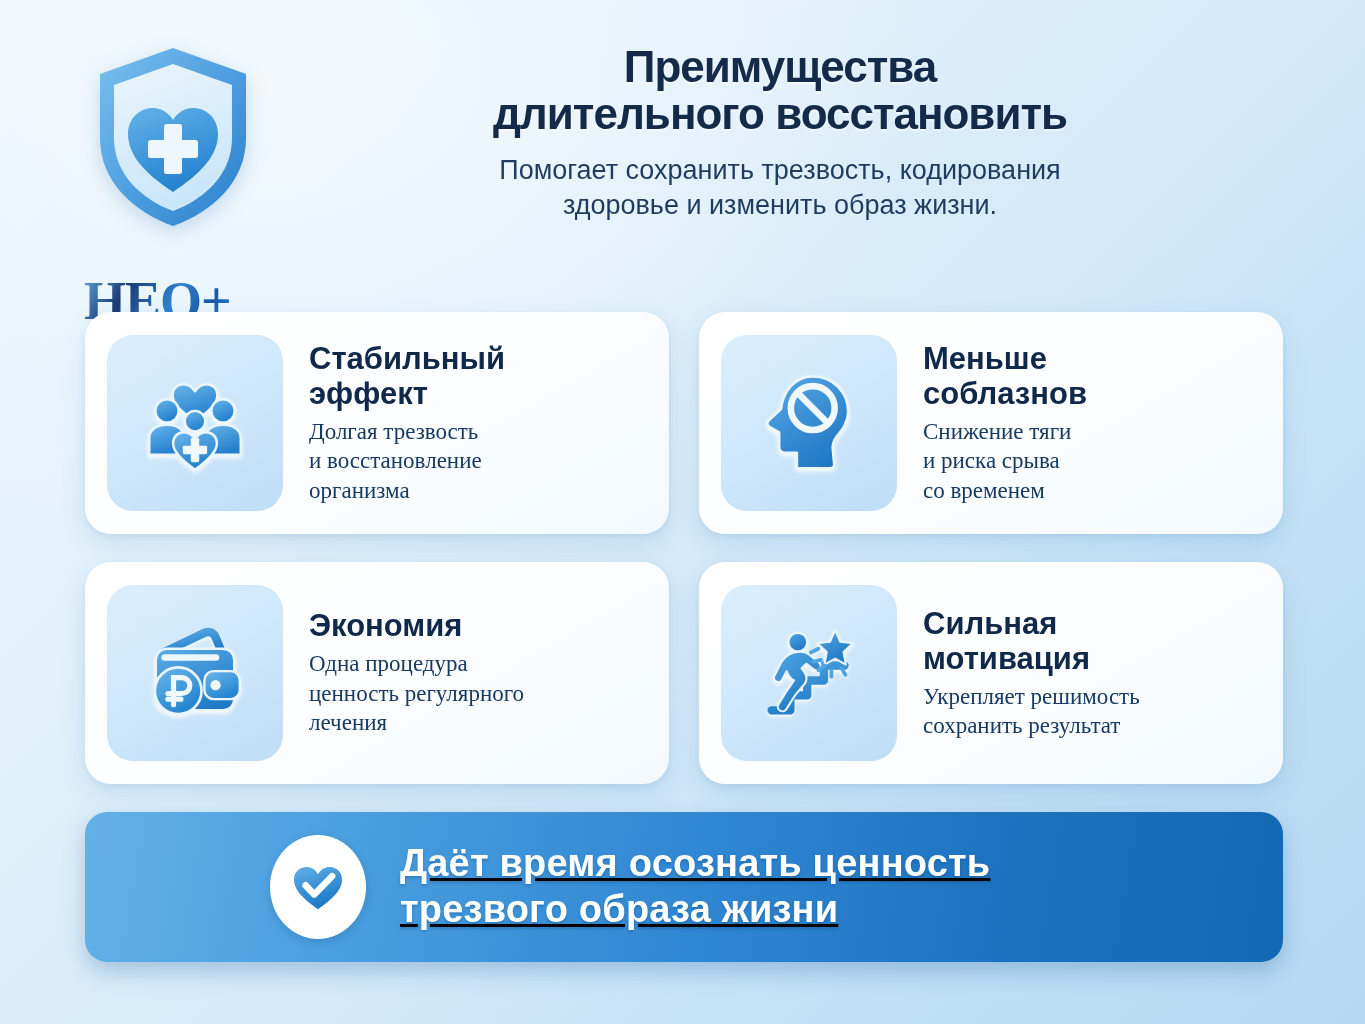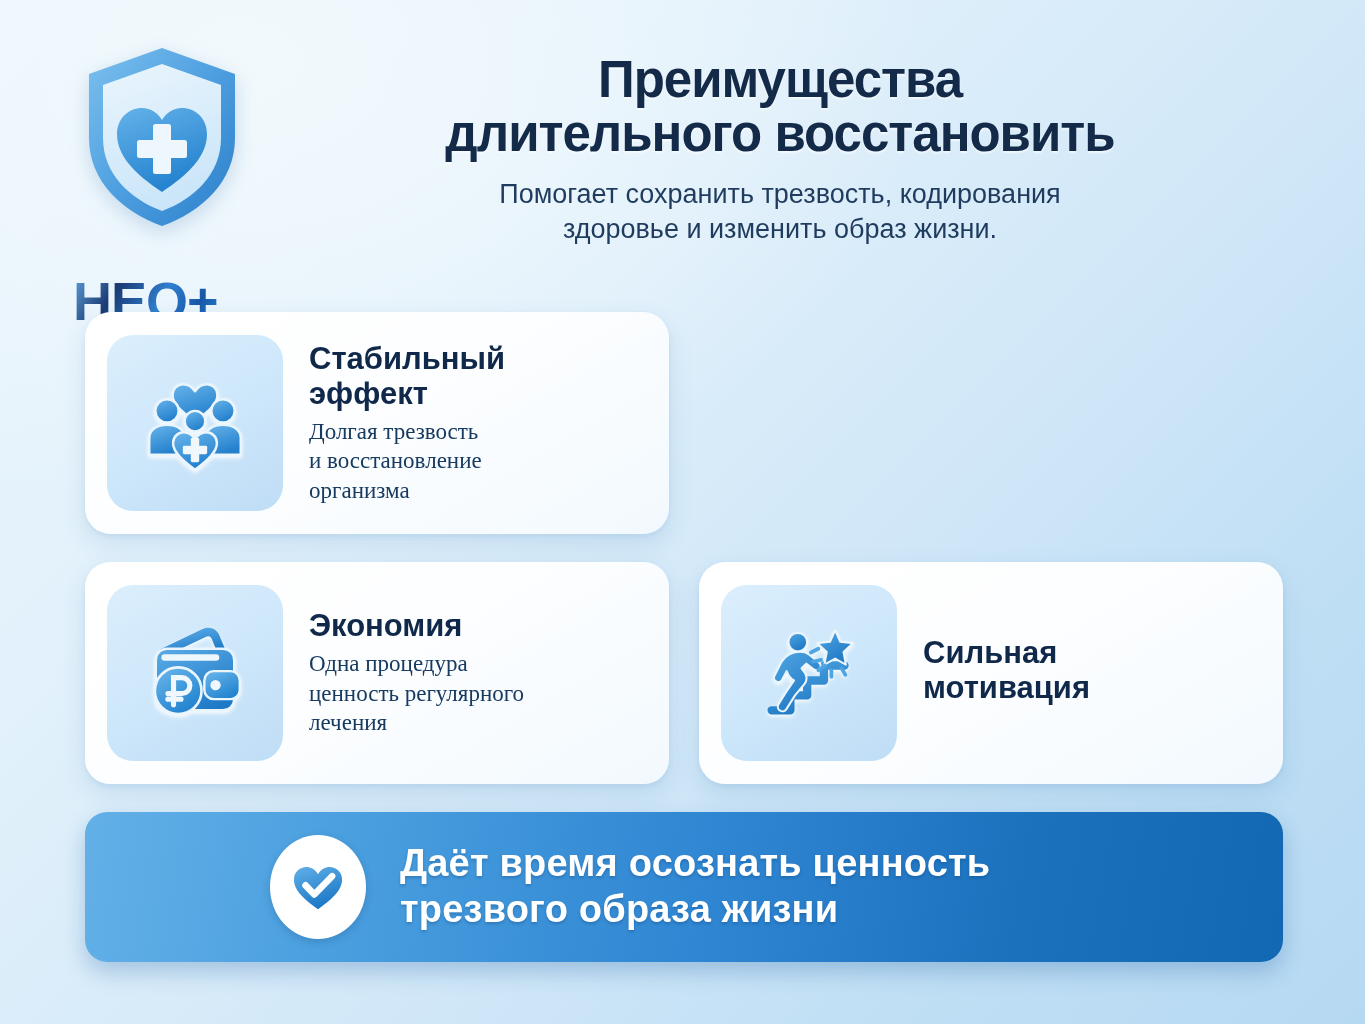--- a/index.html
+++ b/index.html
@@ -11,54 +11,54 @@
   }
   #poster{
     position:relative;width:1365px;height:1024px;
     background:
       radial-gradient(1100px 760px at 18% 6%, #f2f9fd 0%, rgba(242,249,253,0) 62%),
       linear-gradient(135deg,#eaf5fc 0%, #e2f1fb 30%, #d2e8f8 58%, #bedef4 82%, #b6d9f2 100%);
   }
 
   
   #header{position:absolute;left:0;top:0;width:1365px;height:300px;}
-  #brand{position:absolute;left:69px;top:42px;width:200px;height:250px;}
+  #brand{position:absolute;left:80px;top:42px;width:200px;height:250px;font-family:Liberation Serif, serif;}
   #shield-wrap{position:absolute;left:8px;top:0;width:170px;height:190px;
     filter:drop-shadow(0 6px 10px rgba(40,110,175,.22));}
   #logo-text{
     position:absolute;left:4px;top:232px;width:200px;
     font-size:54px;font-weight:800;letter-spacing:-1px;line-height:1;
     background:linear-gradient(120deg,#5fa4dd 0%,#1b3a72 22%,#2f7fd0 45%,#1857a8 62%,#39a6e8 85%,#63c4ef 100%);
     -webkit-background-clip:text;background-clip:text;color:transparent;
     -webkit-text-fill-color:transparent;
   }
   #title-block{position:absolute;left:290px;top:44px;width:980px;text-align:center;}
   #title{
-    font-size:51px;line-height:1.06;font-weight:800;color:#132a49;
-    letter-spacing:-1px;margin:9px;
+    font-size:44px;line-height:1.06;font-weight:800;color:#132a49;
+    letter-spacing:-1px;margin:0;
     text-shadow:0 2px 2px rgba(255,255,255,.65);
   }
   #title .l2{display:block;white-space:nowrap;}
   #subtitle{
     margin:16px 0 0 0;font-size:27px;line-height:1.3;color:#1f3c5e;font-weight:400;
   }
   #subtitle span{display:block;}
 
   
   #grid{position:absolute;left:85px;top:312px;width:1198px;height:531px;}
   .card{
     position:absolute;width:584px;height:222px;
     background:linear-gradient(150deg,#ffffff 0%,#fdfeff 45%,#f2f9fe 100%);
     border-radius:26px;
     box-shadow:0 10px 24px rgba(70,130,185,.16), 0 2px 5px rgba(70,130,185,.10);
     display:flex;align-items:center;
   }
   .card.c1{left:0;top:0;}
   .card.c2{left:614px;top:0;}
-  .card.c3{left:0;top:250px;border-radius:25px;}
+  .card.c3{left:0;top:250px;}
   .card.c4{left:614px;top:250px;}
 
   .icon-tile{
     flex:0 0 auto;width:176px;height:176px;margin-left:22px;
     border-radius:26px;
     background:linear-gradient(150deg,#dbeefc 0%,#cfe8fb 45%,#bfddf6 100%);
     display:flex;align-items:center;justify-content:center;
   }
   .icon-tile svg{filter:drop-shadow(0 2px 2px rgba(255,255,255,.9));}
   .card-text{margin-left:26px;margin-right:14px;}
@@ -71,21 +71,21 @@
     white-space:pre-line;
     font-family:Liberation Serif, serif;
   }
 
   
   #banner{
     position:absolute;left:85px;top:812px;width:1198px;height:150px;
     border-radius:22px;
     background:linear-gradient(100deg,#63b0e7 0%,#4a9fdf 22%,#2f86d2 52%,#1c71bd 78%,#1268b3 100%);
     box-shadow:0 10px 22px rgba(30,95,160,.28);
-    display:flex;align-items:center;
+    display:flex;align-items:center;text-decoration:underline;
   }
   #banner-icon{
     flex:0 0 auto;margin-left:185px;width:96px;height:104px;border-radius:50%;
     background:#ffffff;display:flex;align-items:center;justify-content:center;
     box-shadow:0 3px 9px rgba(10,50,95,.20);
   }
   #banner-text{
     margin-left:34px;color:#ffffff;font-size:38px;font-weight:800;line-height:1.2;
     letter-spacing:.2px;text-shadow:0 2px 3px rgba(12,60,110,.30);
   }
@@ -168,20 +168,44 @@
       </div>
       <div class="card-text">
         <p class="card-title">Стабильный
 эффект</p>
         <p class="card-desc">Долгая трезвость
 и восстановление
 организма</p>
       </div>
     </div>
 
+    <div class="card c2">
+      <div class="icon-tile">
+        <svg viewBox="0 0 120 120" width="112" height="112" aria-hidden="true">
+          <defs>
+            <linearGradient id="g2a" x1="0.1" y1="0" x2="0.7" y2="1">
+              <stop offset="0" stop-color="#56a7e4"></stop>
+                <stop offset="1" stop-color="#1f77c4"></stop>
+            </linearGradient>
+          </defs>
+          <path d="M64 10 C86 10 102 27 102 48 C102 60 95 68 90 74 C86.5 78.5 85 81.5 85.5 88
+                   L87 104 C87.3 107 85.6 108.5 82.5 108.5 H47 V92 L35 92 C30 92 28 88.5 28 85 V70
+                   L18 64.5 C14.5 62.5 14.5 59 17.5 56.5 L30 45 C32 27 44 10 64 10 Z" fill="url(#g2a)" stroke="#eaf5fd" stroke-width="2.8" stroke-linejoin="round"></path>
+          <circle cx="64" cy="44" r="23.5" fill="none" stroke="#f0f8fe" stroke-width="7"></circle>
+          <line x1="47.5" y1="27.5" x2="80.5" y2="60.5" stroke="#f0f8fe" stroke-width="7" stroke-linecap="round"></line>
+        </svg>
+      </div>
+      <div class="card-text">
+        <p class="card-title">Меньше
+соблазнов</p>
+        <p class="card-desc">Снижение тяги
+и риска срыва
+со временем</p>
+      </div>
+    </div>
 
     <div class="card c3">
       <div class="icon-tile">
         <svg viewBox="0 0 120 120" width="112" height="112" aria-hidden="true">
           <defs>
             <linearGradient id="g3a" x1="0.1" y1="0" x2="0.7" y2="1">
               <stop offset="0" stop-color="#5aabe6"></stop>
                 <stop offset="1" stop-color="#1e79c6"></stop>
             </linearGradient>
             <linearGradient id="g3b" x1="0" y1="0" x2="0.6" y2="1">
@@ -233,20 +257,22 @@
             <line x1="64" y1="48" x2="73" y2="46"></line>
             <line x1="70" y1="57" x2="77" y2="52"></line>
             <line x1="84" y1="57" x2="84" y2="64"></line>
             <line x1="95" y1="55" x2="99" y2="62"></line>
           </g>
         </svg>
       </div>
       <div class="card-text">
         <p class="card-title">Сильная
 мотивация</p>
+        <p class="card-desc">Укрепляет решимость
+сохранить результат</p>
       </div>
     </div>
   </div>
 
   <div id="banner">
     <div id="banner-icon">
       <svg viewBox="0 0 70 70" width="58" height="58" aria-hidden="true">
         <defs>
           <linearGradient id="bh" x1="0" y1="0" x2="0.4" y2="1">
             <stop offset="0" stop-color="#62b0e8"></stop>

